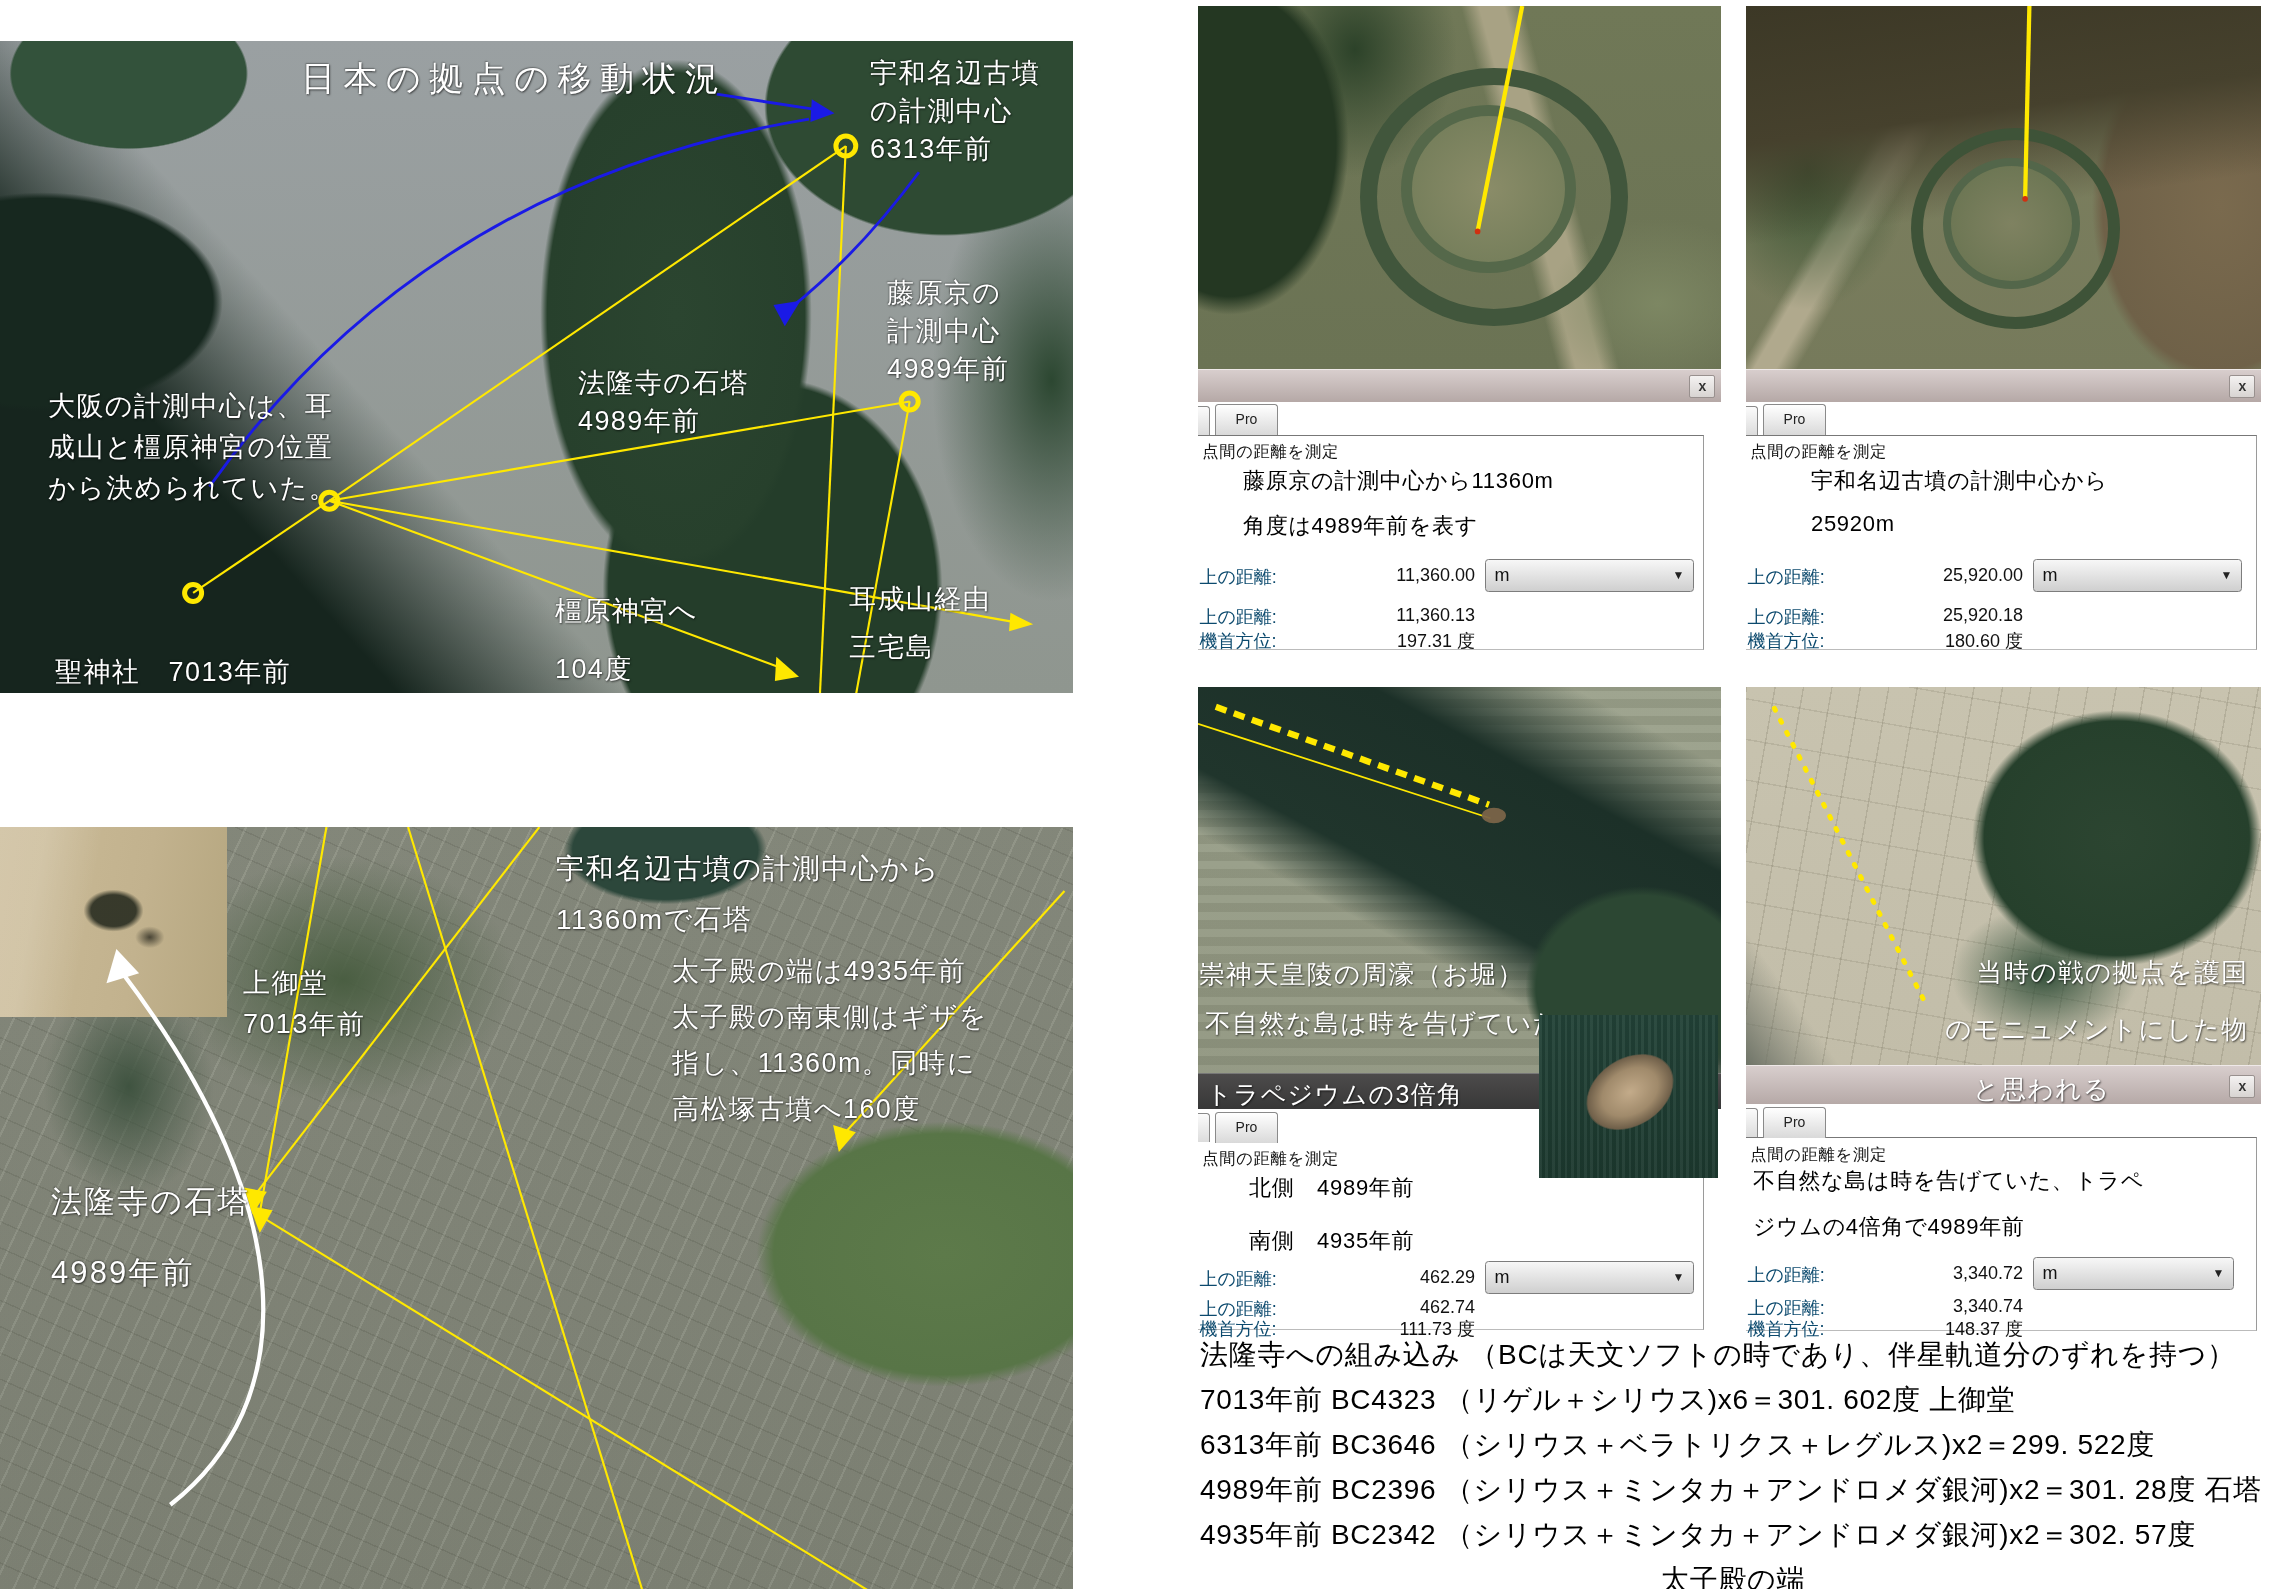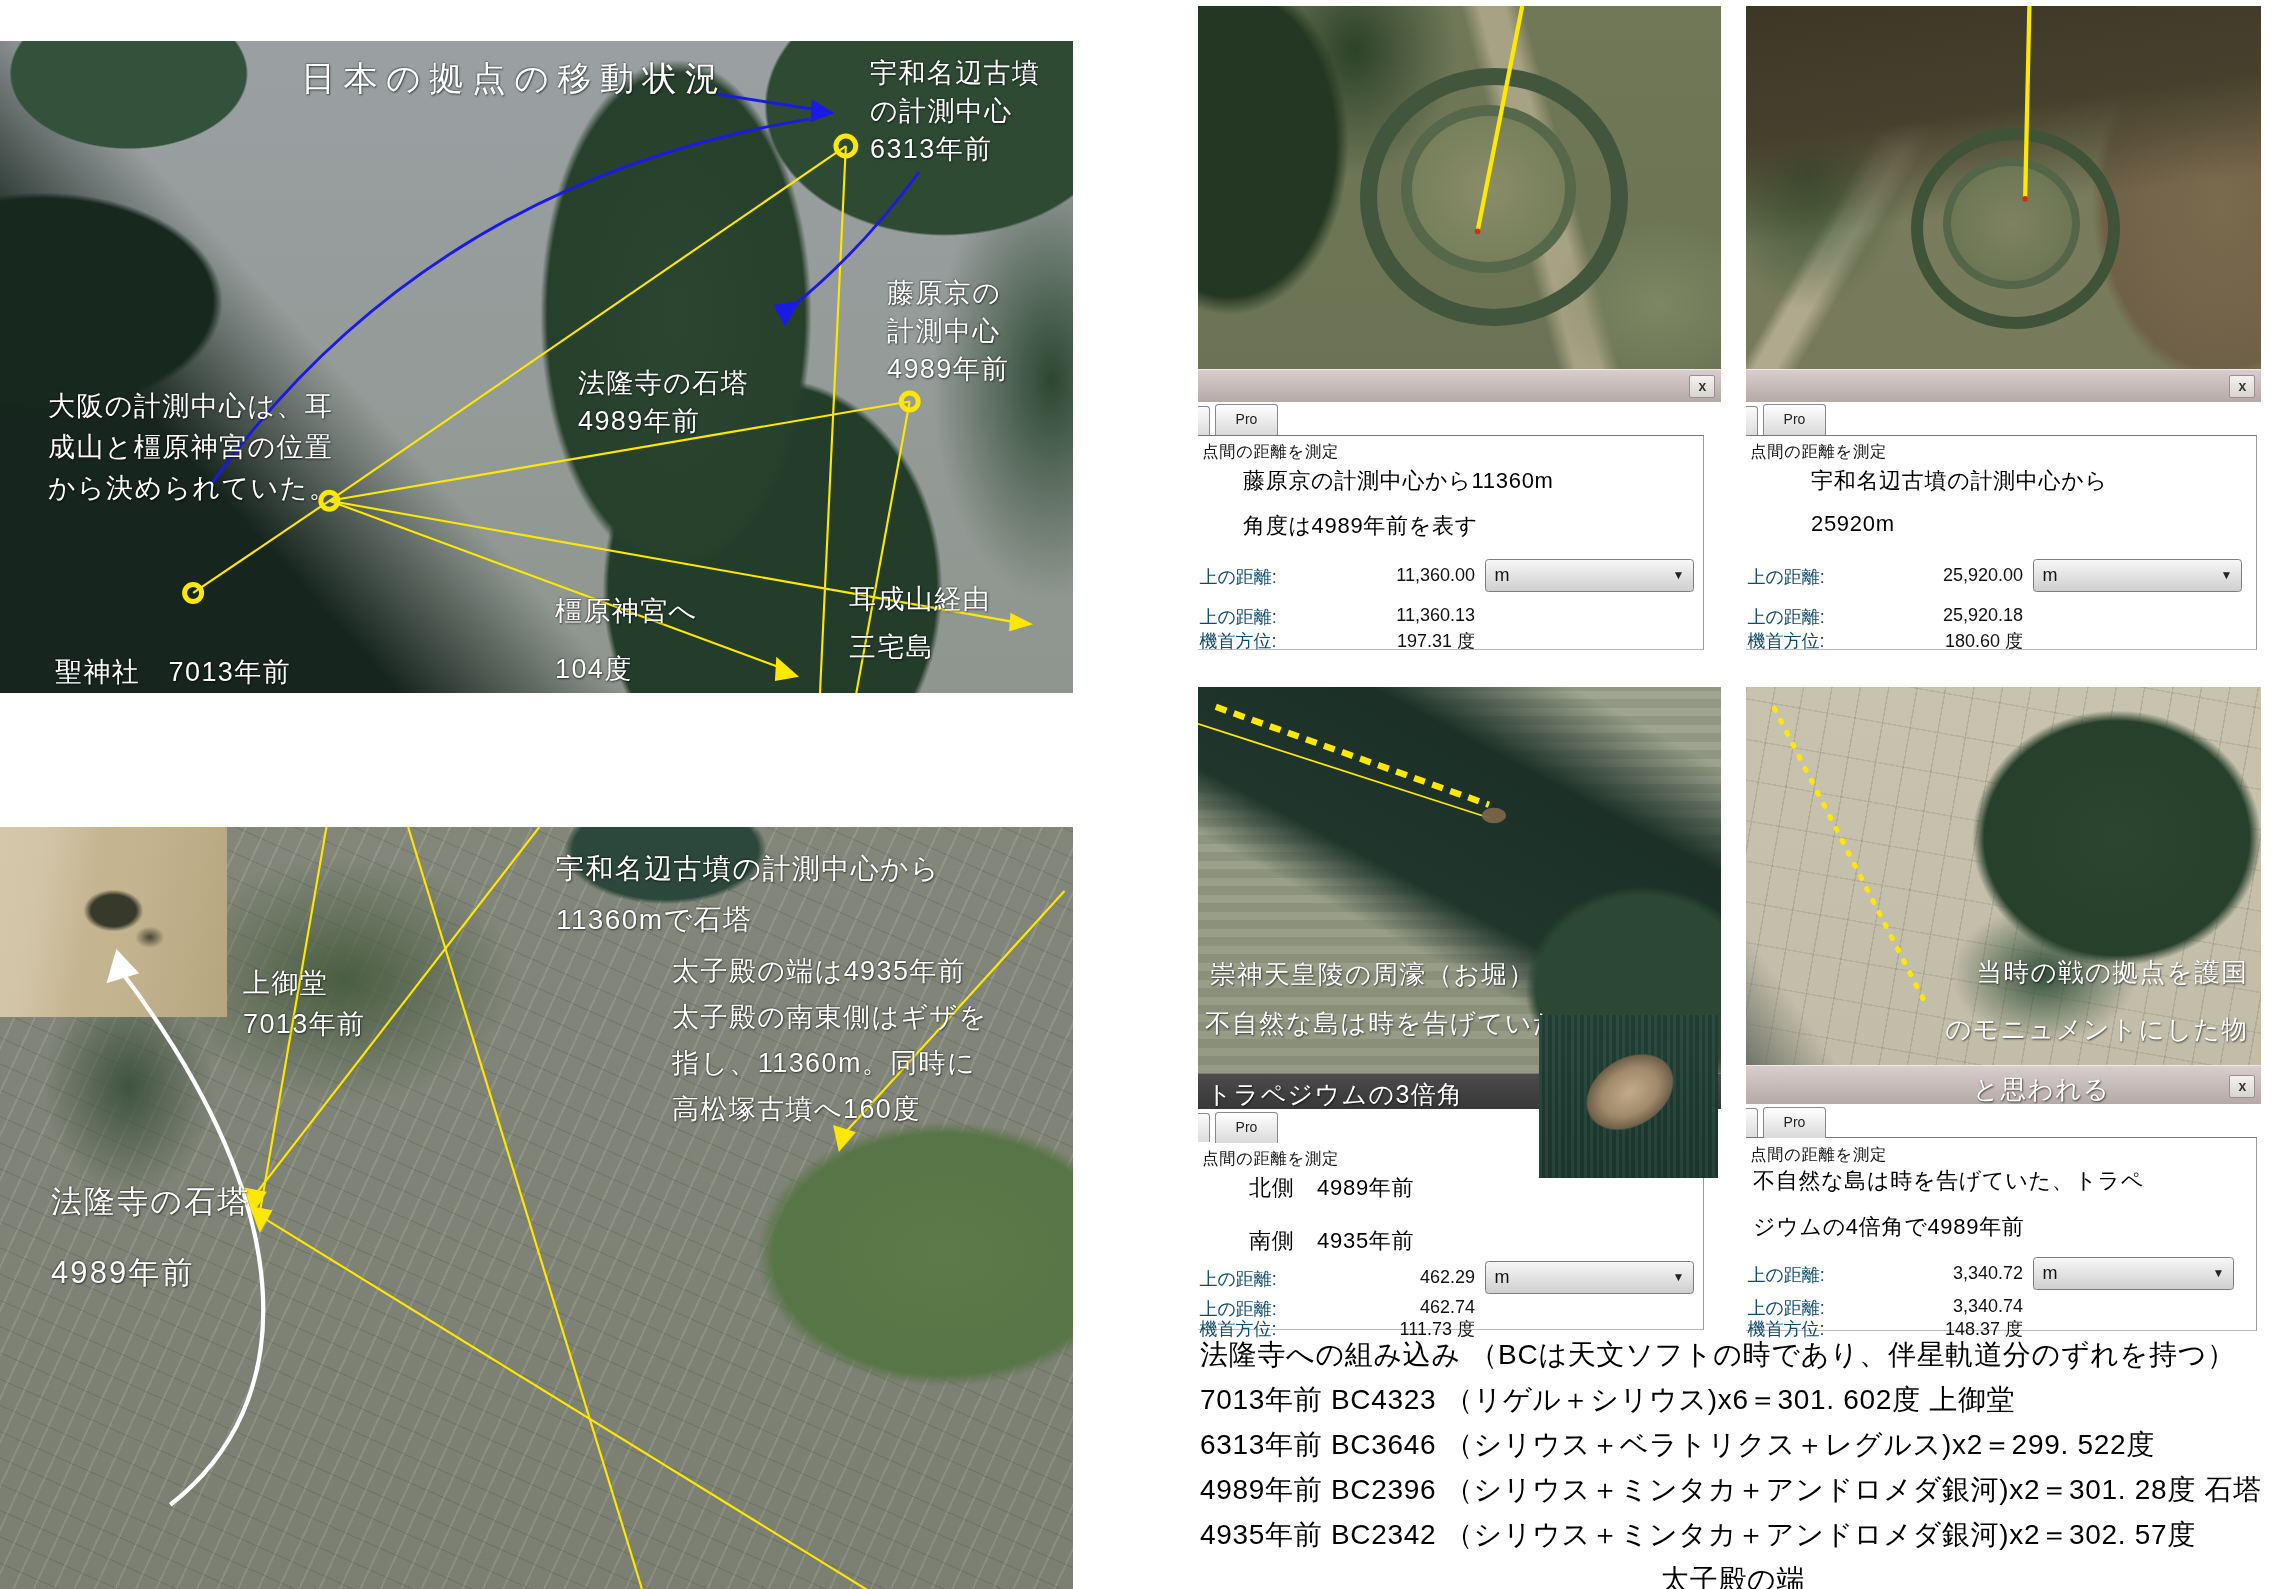--- a/index.html
+++ b/index.html
@@ -290,21 +290,21 @@
   </div>
 </div>
 
 <div class="ge-panel" style="left:1198px;top:687px;width:523px;height:642px;">
   <div id="sat-c" class="sat" style="height:386px;">
     <svg width="523" height="386" style="position:absolute;left:0;top:0;" viewBox="0 0 737 544">
       <line x1="25" y1="28" x2="410" y2="166" stroke="#ffe800" stroke-width="9" stroke-dasharray="16 11"></line>
       <line x1="0" y1="52" x2="412" y2="185" stroke="#ffe800" stroke-width="2.5"></line>
       <ellipse cx="417" cy="181" rx="17" ry="11" fill="#7a6448" opacity="0.95"></ellipse>
     </svg>
-    <div class="overlay-line" style="left:12px;top:270px;">崇神天皇陵の周濠（お堀）</div>
+    <div class="overlay-line" style="left:1px;top:270px;">崇神天皇陵の周濠（お堀）</div>
     <div class="overlay-line" style="left:7px;top:319px;">不自然な島は時を告げていた。</div>
   </div>
   <div class="titlebar" style="top:386px;height:35px;background:linear-gradient(rgba(52,50,50,.88),rgba(28,28,28,.88));border-top:0.7px solid #777;border-bottom:0.7px solid #000;">
     <div class="overlay-line" style="left:8.5px;top:4.3px;font-size:25px;">トラペジウムの3倍角</div>
   </div>
   <div class="tabs" style="top:422px;">
     <div class="tab-stub"></div>
     <div class="tab">Pro</div>
   </div>
   <div class="content" style="top:454px;width:505px;height:187px;">

